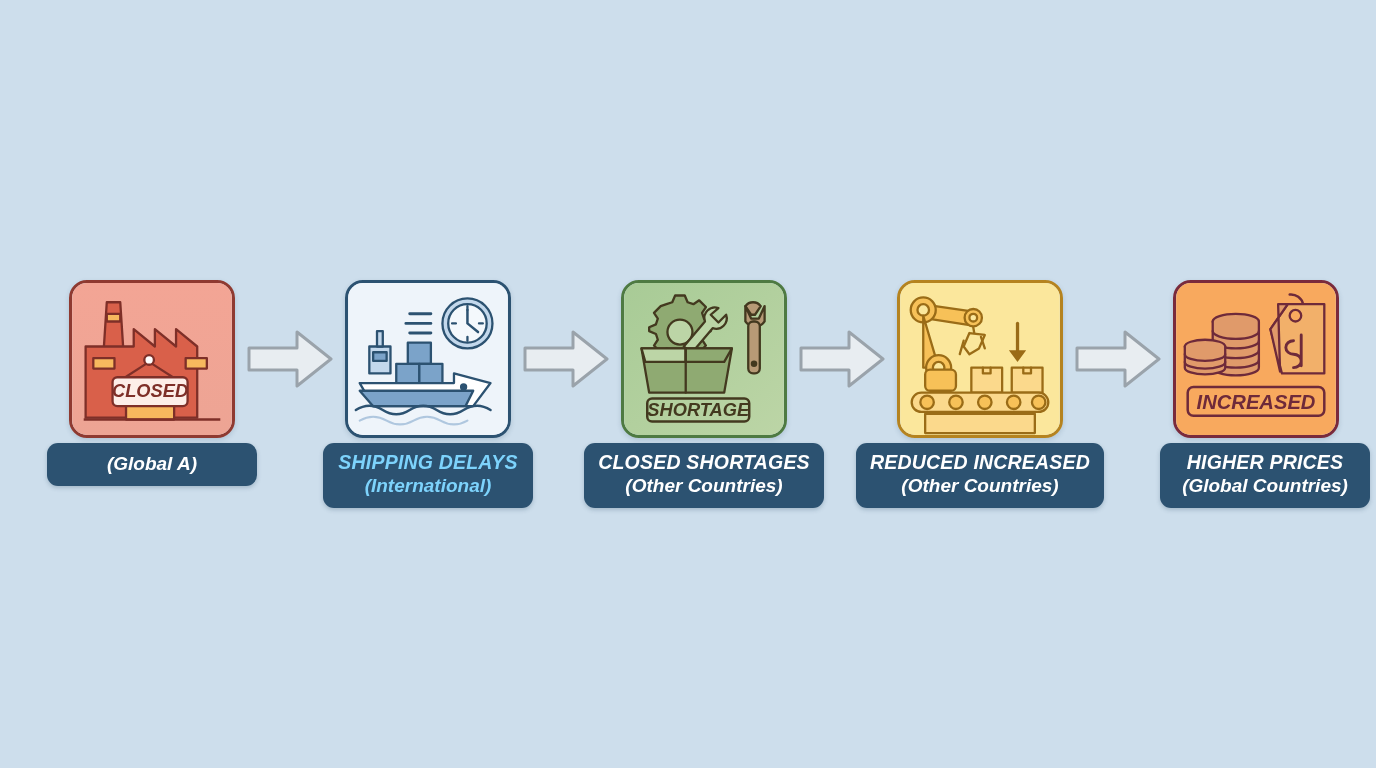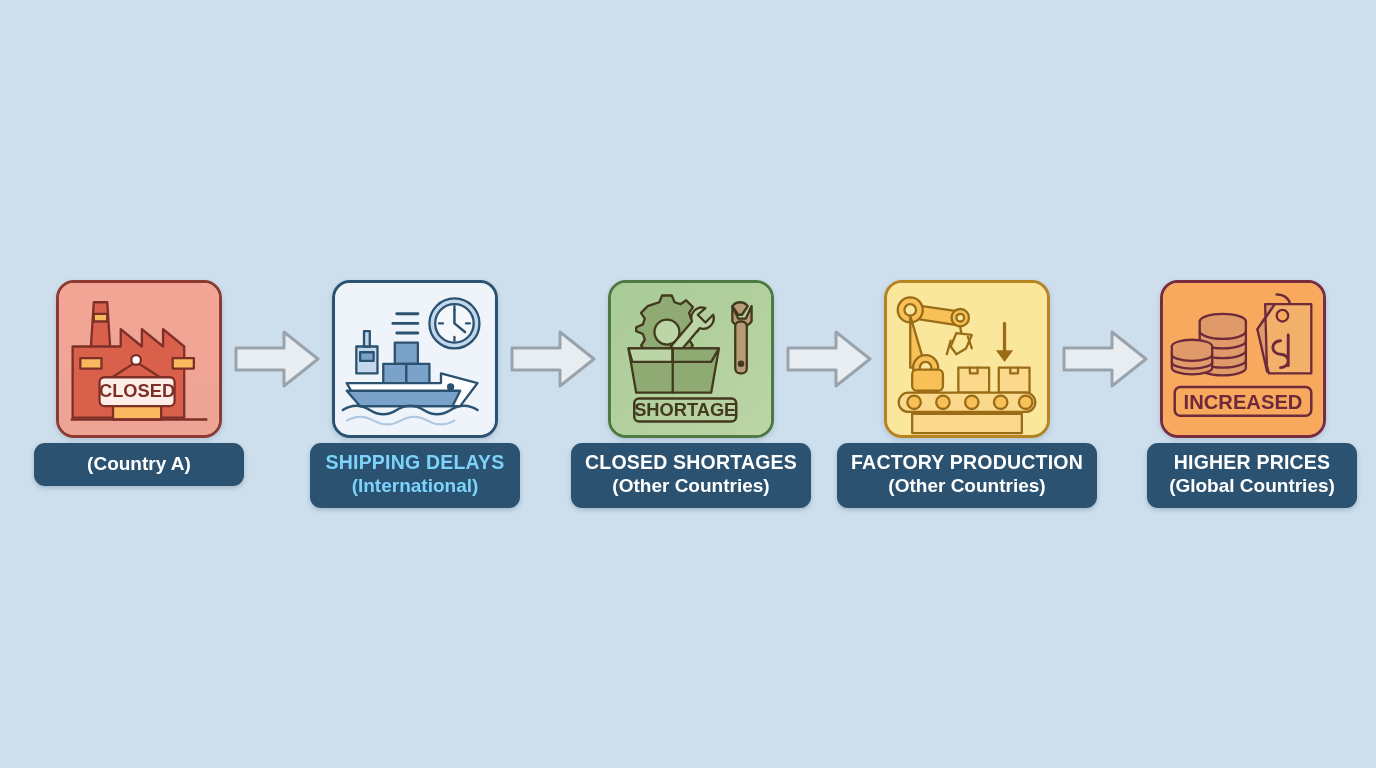--- a/index.html
+++ b/index.html
@@ -11,24 +11,25 @@
     width: 1376px;
     height: 768px;
     background: #cddeec;
     font-family: "Liberation Sans", sans-serif;
     overflow: hidden;
     position: relative;
   }
 
   #diagram {
     position: absolute;
-    left: 3px;
+    left: 16px;
     top: 0;
     width: 1274px;
     height: 768px;
+    font-style: italic;
   }
 
   .flow-row {
     position: absolute;
     left: 0;
     top: 280px;
     width: 1376px;
     height: 235px;
     display: flex;
     flex-direction: row;
@@ -130,21 +131,21 @@
       <path d="M80 82 L52 100 M80 82 L108 100" fill="none"></path>
       <circle cx="80" cy="80" r="5" fill="#ffffff"></circle>
       <rect x="42" y="98" width="78" height="30" rx="5" fill="#fdeee8"></rect>
       <rect x="56" y="128" width="50" height="14" fill="#f7b85e"></rect>
       <path d="M12 142 h142" fill="none" stroke-width="2.6"></path>
     </g>
     <text x="81" y="119" text-anchor="middle" font-family="Liberation Sans, sans-serif" font-size="19" font-weight="bold" fill="#7e2f28">CLOSED</text>
   </svg>
         </div>
         <div class="label-bar" style="background: rgb(44, 82, 113); color: rgb(255, 255, 255);">
-          <div class="label-sub">(Country A)</div>
+          <div class="label-sub">(Global A)</div>
         </div>
       </div>
       <div class="arrow-gap">
   <svg width="86" height="62" viewBox="0 0 86 62">
     <path d="M2 20 H50 V4 L84 31 L50 58 V42 H2 Z" fill="#e8edf1" stroke="#9aa3ab" stroke-width="3" stroke-linejoin="round"></path>
   </svg>
       </div>
       <div class="stage">
         <div class="icon-card card-blue" style="border-color: rgb(44, 82, 113);">
   <svg viewBox="0 0 166 158">
@@ -243,21 +244,21 @@
       <circle cx="28" cy="124" r="7" fill="#f7c158"></circle>
       <circle cx="58" cy="124" r="7" fill="#f7c158"></circle>
       <circle cx="88" cy="124" r="7" fill="#f7c158"></circle>
       <circle cx="118" cy="124" r="7" fill="#f7c158"></circle>
       <circle cx="144" cy="124" r="7" fill="#f7c158"></circle>
       <rect x="26" y="136" width="114" height="20" fill="#fbd98c"></rect>
     </g>
   </svg>
         </div>
         <div class="label-bar" style="background: rgb(44, 82, 113); color: rgb(255, 255, 255);">
-          <div class="label-title">FACTORY PRODUCTION</div>
+          <div class="label-title">REDUCED INCREASED</div>
           <div class="label-sub">(Other Countries)</div>
         </div>
       </div>
       <div class="arrow-gap">
   <svg width="86" height="62" viewBox="0 0 86 62">
     <path d="M2 20 H50 V4 L84 31 L50 58 V42 H2 Z" fill="#e8edf1" stroke="#9aa3ab" stroke-width="3" stroke-linejoin="round"></path>
   </svg>
       </div>
       <div class="stage">
         <div class="icon-card card-orange" style="border-color: rgb(122, 43, 60);">

